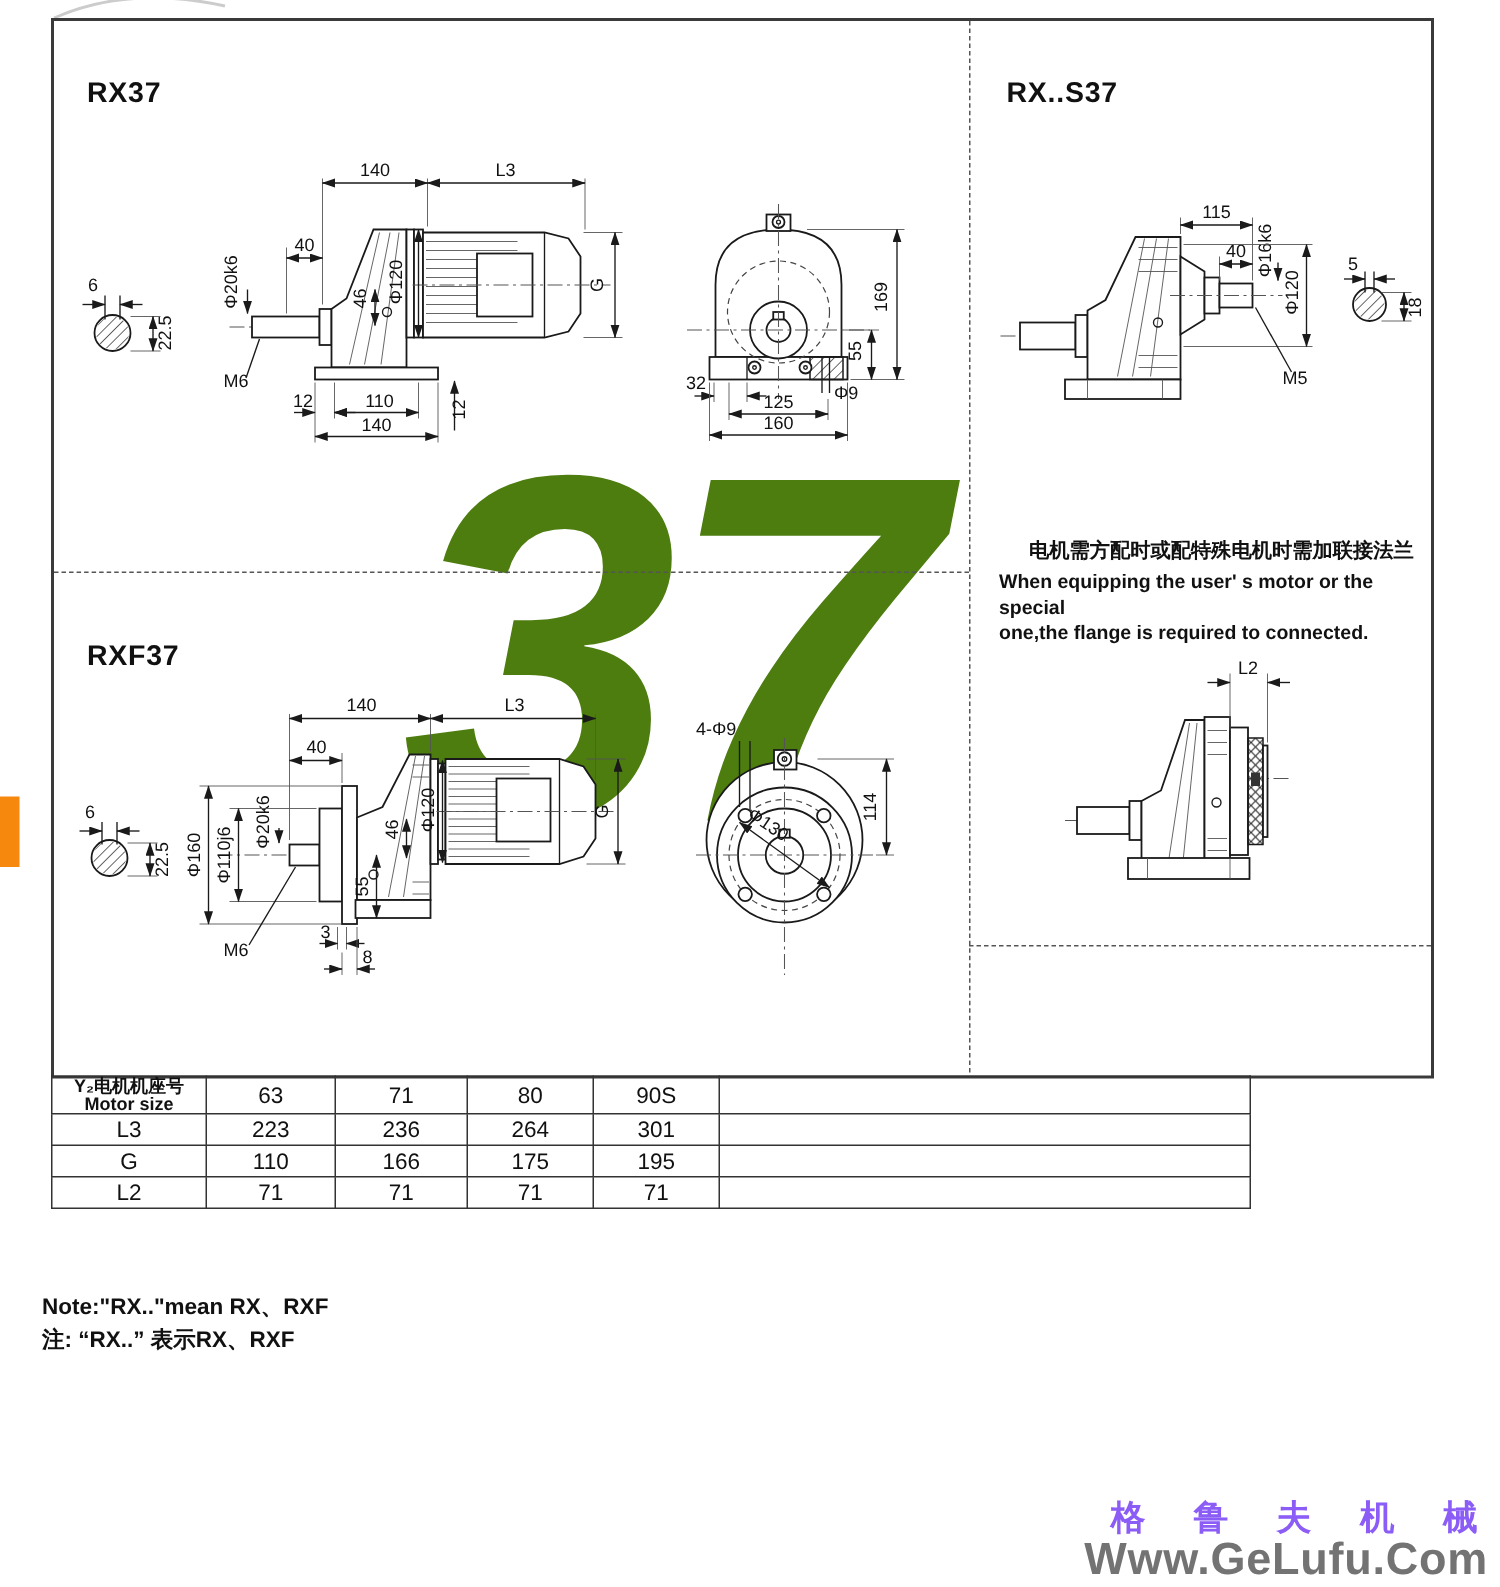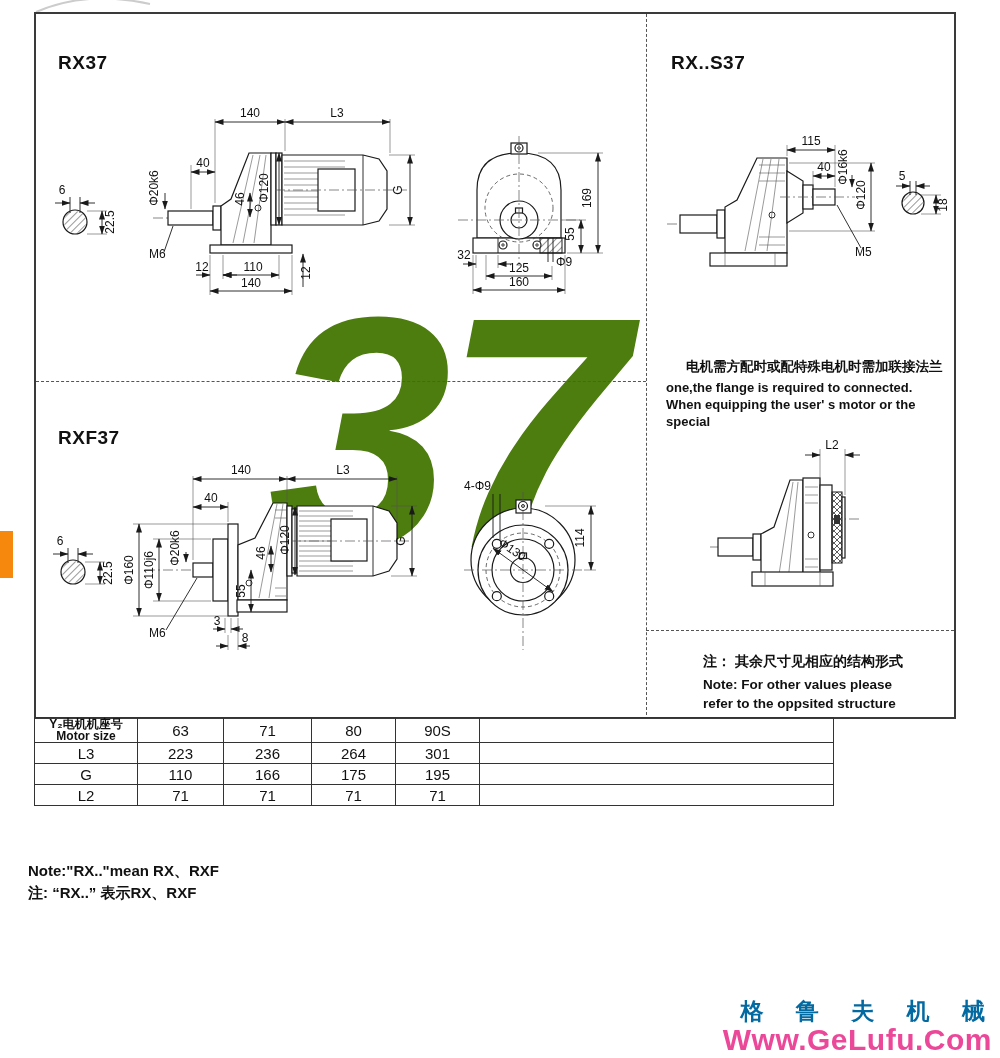--- a/index.html
+++ b/index.html
@@ -259,22 +259,22 @@
       <text x="247" y="85" text-anchor="middle">5</text>
       <line class="thin" x1="266" y1="100" x2="286" y2="100"></line>
       <line class="thin" x1="266" y1="119" x2="286" y2="119"></line>
       <line class="ln" x1="281" y1="100" x2="281" y2="119" marker-start="url(#as)" marker-end="url(#ae)"></line>
       <text transform="rotate(-90 292 110)" x="292" y="110" text-anchor="middle">18</text>
     </g>
   </svg>
 
   <div id="flange-note" class="abs note" style="left:666px;top:358px;width:292px;">
     <p class="cn">电机需方配时或配特殊电机时需加联接法兰</p>
+    <p class="en">When equipping the user' s motor or the special</p>
     <p class="en">one,the flange is required to connected.</p>
-    <p class="en">When equipping the user' s motor or the special</p>
   </div>
 
   <svg class="draw" style="left:45px;top:450px;" width="420" height="255" viewBox="0 0 420 255">
     <g>
       <circle class="ol" cx="28" cy="122" r="12"></circle>
       <circle cx="28" cy="122" r="11" fill="url(#hatch)" stroke="none"></circle>
       <line class="ln" x1="23" y1="98" x2="23" y2="113"></line>
       <line class="ln" x1="33" y1="98" x2="33" y2="113"></line>
       <line class="ln" x1="8" y1="104" x2="23" y2="104" marker-end="url(#ae)"></line>
       <line class="ln" x1="48" y1="104" x2="33" y2="104" marker-end="url(#ae)"></line>
@@ -422,25 +422,20 @@
     </g>
     <g>
       <line class="thin" x1="130" y1="14" x2="130" y2="52"></line>
       <line class="thin" x1="155" y1="14" x2="155" y2="60"></line>
       <line class="ln" x1="115" y1="20" x2="130" y2="20" marker-end="url(#ae)"></line>
       <line class="ln" x1="170" y1="20" x2="155" y2="20" marker-end="url(#ae)"></line>
       <text x="142" y="14" text-anchor="middle">L2</text>
     </g>
   </svg>
 
-  <div id="other-note" class="abs note" style="left:703px;top:653px;width:250px;">
-    <p class="cn">注： 其余尺寸见相应的结构形式</p>
-    <p class="en">Note: For other values please</p>
-    <p class="en">refer to the oppsited structure</p>
-  </div>
 
   <table id="spec-table" class="abs">
     <colgroup>
       <col style="width:103px">
         <col style="width:86px">
         <col style="width:44px">
         <col style="width:44px">
       <col style="width:42px">
         <col style="width:42px">
         <col style="width:84px">
@@ -484,17 +479,17 @@
     </tr>
   </tbody>
     </table>
 
   <div class="abs bottom-note" style="left:28px;top:884px;">注: “RX..” 表示RX、RXF</div>
   <div class="abs bottom-note" style="left:28px;top:862px;">Note:"RX.."mean RX、RXF</div>
 
   <div id="orange-tab" class="abs"></div>
 
   <div id="brand-wm" class="abs">
-    <div class="nm" style="color:#0369a1;">格 鲁 夫 机 械</div>
-    <div class="url" style="color:#ec4899;">Www.GeLufu.Com</div>
+    <div class="nm" style="color:#8b5cf6;">格 鲁 夫 机 械</div>
+    <div class="url" style="color:#737373;">Www.GeLufu.Com</div>
   </div>
 
 </div>
 
 </body></html>

